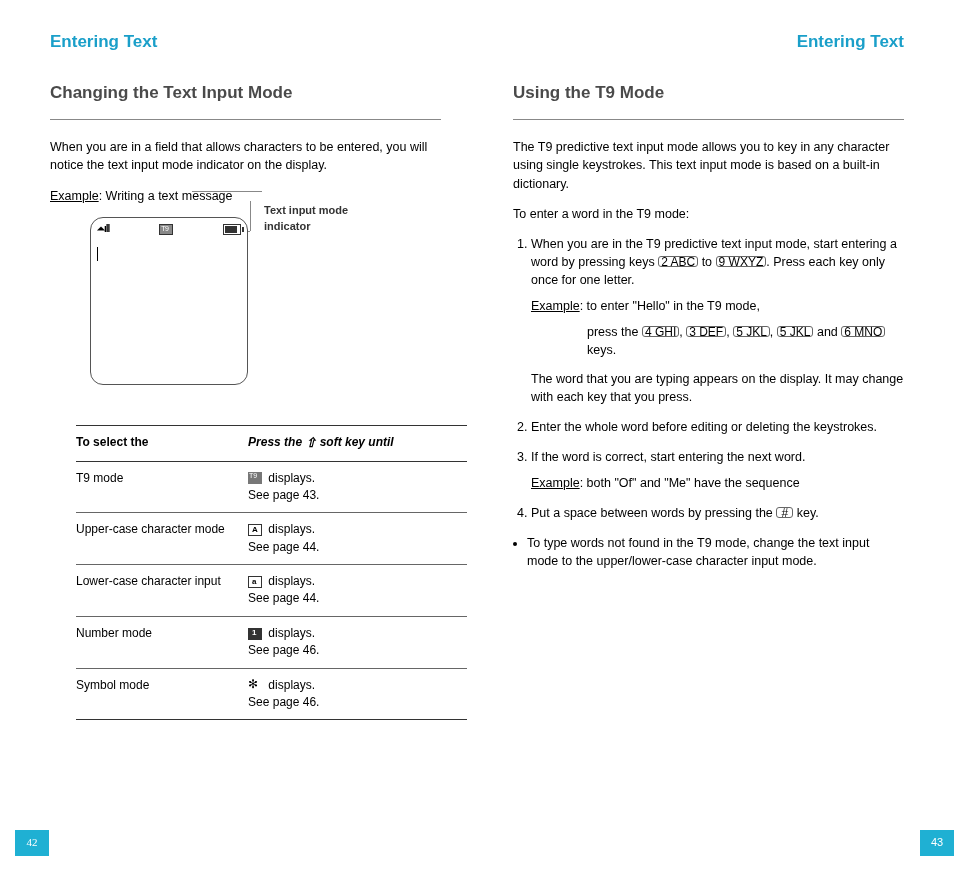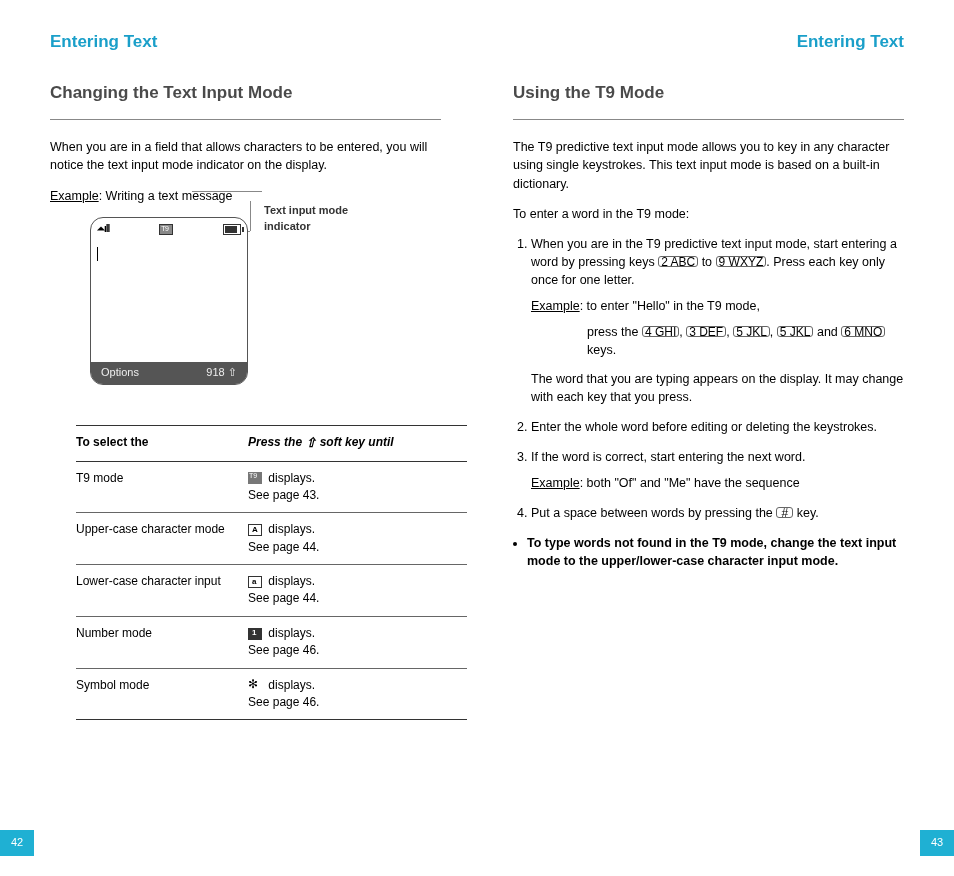--- a/index.html
+++ b/index.html
@@ -143,21 +143,21 @@
   .ico-num { background:#333; position:relative;}
   .ico-num::after{content:"1"; font-size:8px; font-weight:bold; color:#fff; position:absolute; left:4px; top:-1px;}
   .ico-sym { position:relative;}
   .ico-sym::after{content:"\273B"; font-size:12px; position:absolute; left:0; top:-3px;}
   .up-arrow { font-size: 13px; vertical-align: -1px; }
   
   ol.steps { list-style: decimal; padding-left: 18px; }
   ol.steps > li { margin-bottom: 12px; }
   .indent-block { margin-left: 0px; margin-top:8px; margin-bottom:8px; }
   .sub-indent { margin-left: 56px; margin-bottom:10px; }
-  ul.bullets { list-style: disc; padding-left: 14px; margin-top: 3px; font-weight: bold;}
+  ul.bullets { list-style: disc; padding-left: 14px; margin-top: 3px;}
   ul.bullets li { margin-bottom: 10px; }
   .key {
     display:inline-block;
     border:1px solid #666;
     border-radius:3px;
     padding:0 2px;
     font-size:12px;
     min-width:17px;
     height:11px;
     line-height:10px;
@@ -179,21 +179,21 @@
     bottom: 20px;
     width: 34px;
     height: 26px;
     background: #1fb0d3;
     color: #fff;
     font-size: 11px;
     display: flex;
     align-items: center;
     justify-content: center;
   }
-  .page.left .pagenum { left: 0; }
+  .page.left .pagenum { left: 15px; font-family: Liberation Serif, serif; }
   .page.right .pagenum { right: 0; }
 </style>
 </head>
 <body>
 
 <div class="spread">
 
   <div class="page left">
     <div class="running-head">Entering Text</div>
     <h1>Changing the Text Input Mode</h1>
@@ -207,24 +207,20 @@
       <div class="callout-text">Text input mode indicator</div>
       <div class="phone">
         <div class="phone-statusbar">
           <span class="signal">⏶ıll</span>
           <span class="t9-small-icon"></span>
           <span class="batt"></span>
         </div>
         <div class="phone-body">
           <span class="cursor"></span>
         </div>
-        <div class="phone-softbar">
-          <span>Options</span>
-          <span><span>918</span> ⇧</span>
-        </div>
       </div>
     </div>
 
     <table>
       <thead>
         <tr>
           <th>To select the</th>
           <th>
             <span style="font-style:italic"><span>Press the </span><span class="up-arrow">⇧</span><span> soft key until</span></span>
           </th>

